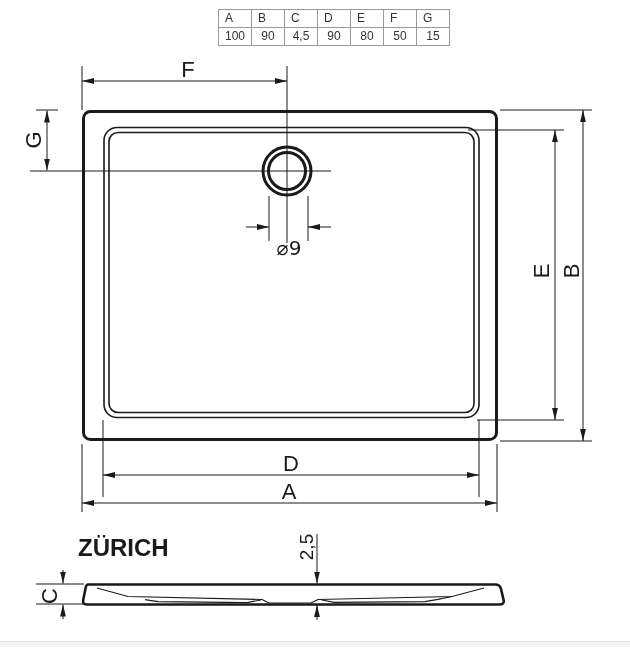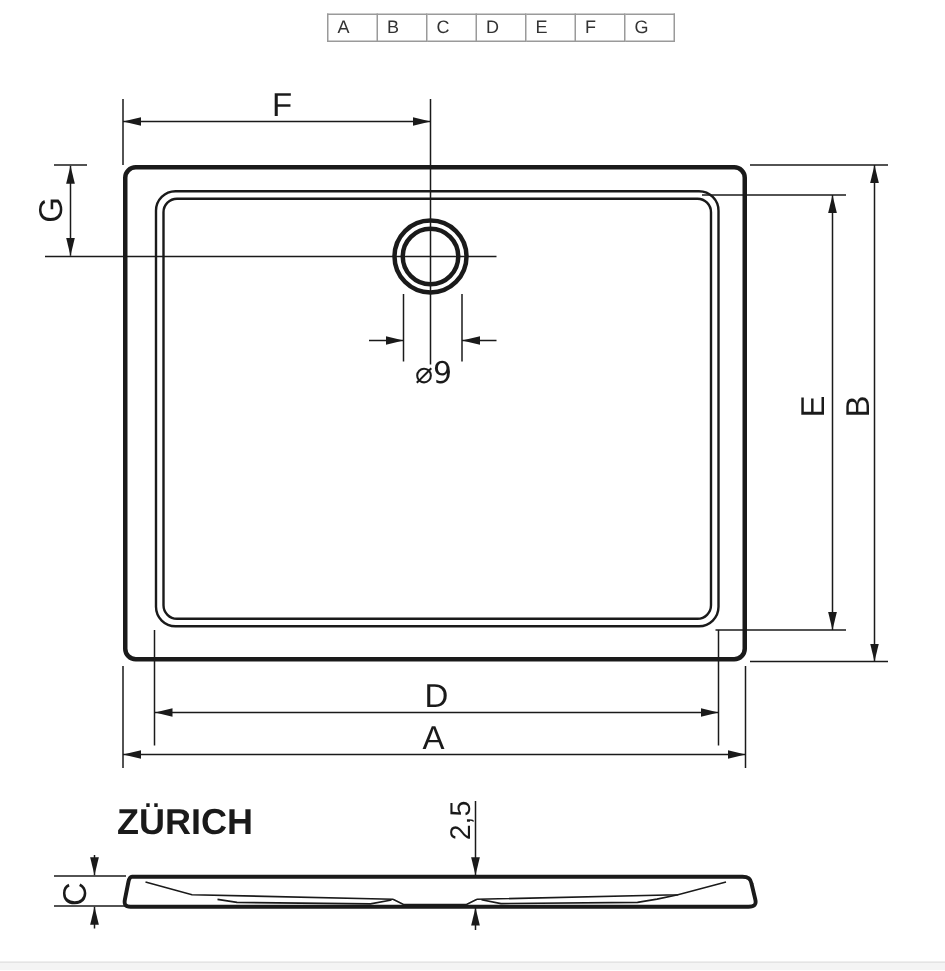--- a/index.html
+++ b/index.html
@@ -35,20 +35,29 @@
     <table class="dims">
       <tbody>
           <tr class="hdr">
         <td>A</td>
         <td>B</td>
         <td>C</td>
         <td>D</td>
         <td>E</td>
         <td>F</td>
         <td>G</td>
+      </tr>
+      <tr>
+        <td>100</td>
+        <td>90</td>
+        <td>4,5</td>
+        <td>90</td>
+        <td>80</td>
+        <td>50</td>
+        <td>15</td>
       </tr>
     </tbody>
       </table>
   </div>
 
   <svg id="drawing" width="630" height="647" viewBox="0 0 630 647">
     <defs>
       <marker id="ah" viewBox="0 0 12 8" refX="12" refY="4" markerWidth="12" markerHeight="8" markerUnits="userSpaceOnUse" orient="auto-start-reverse">
         <path d="M12,4 L0,1.1 L0,6.9 Z" fill="#1a1a1a"></path>
       </marker>

